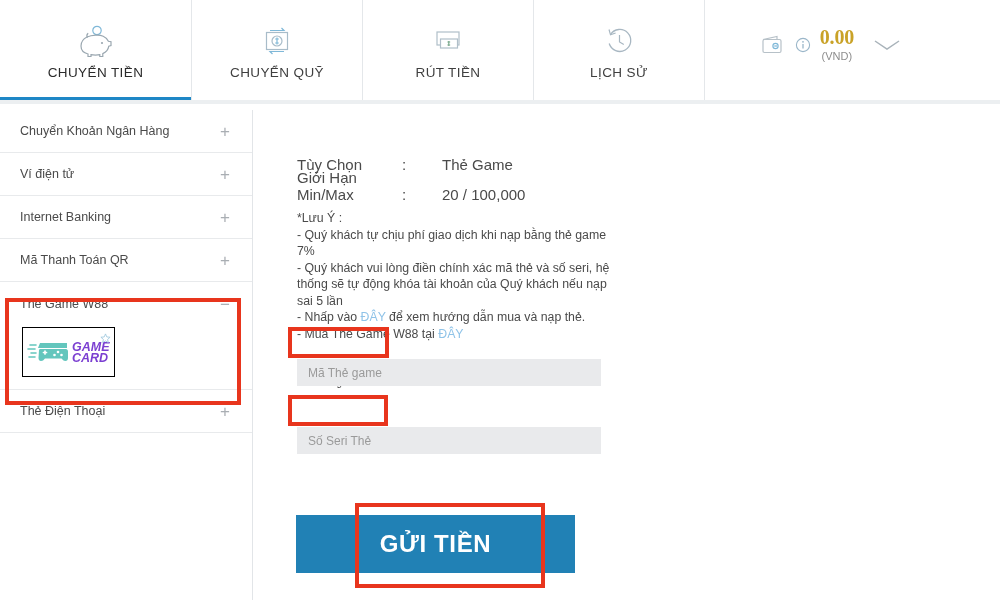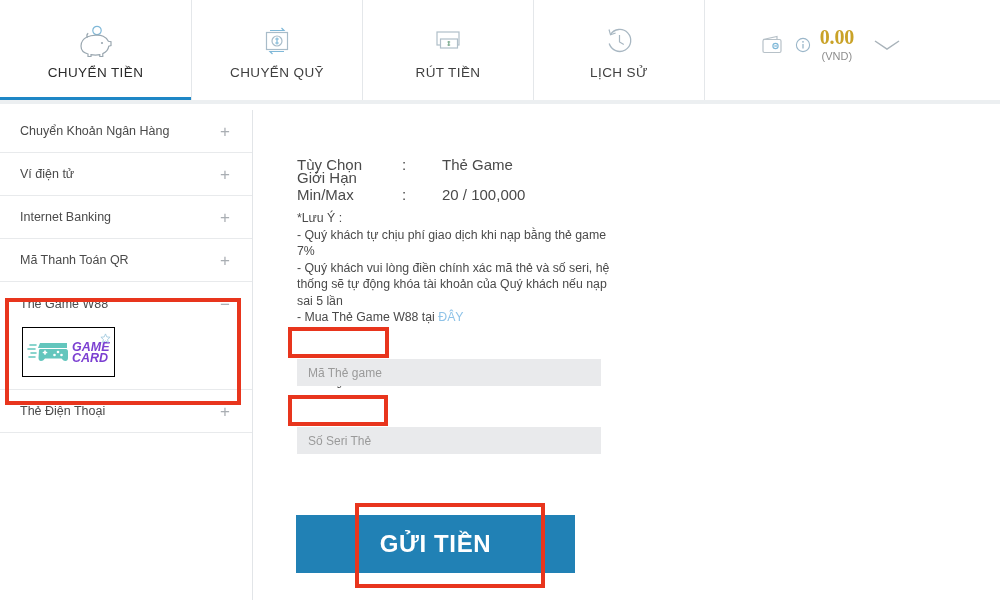--- a/index.html
+++ b/index.html
@@ -449,20 +449,21 @@
       <span class="info-key">Giới Hạn Min/Max</span>
       <span class="info-colon">:</span>
       <span class="info-val">20 / 100,000</span>
     </div>
   </div>
 
   <div class="note">
     <div>*Lưu Ý :</div>
     <div>- Quý khách tự chịu phí giao dịch khi nạp bằng thẻ game 7%</div>
     <div>- Quý khách vui lòng điền chính xác mã thẻ và số seri, hệ thống sẽ tự động khóa tài khoản của Quý khách nếu nạp sai 5 lần</div>
+    <div><span>- Nhấp vào </span><a href="#">ĐÂY</a><span> để xem hướng dẫn mua và nạp thẻ.</span></div>
     <div><span>- Mua Thẻ Game W88 tại </span><a href="#">ĐÂY</a></div>
   </div>
 
   <div class="field-label" style="left:47px; top:225px;">
     <span>Mã Thẻ game</span>
     <span class="req">*</span>
   </div>
   <input class="txt-input" style="left: 44px; top: 249px;" placeholder="Mã Thẻ game">
 
   <div class="field-label" style="left:47px; top:293px;">

